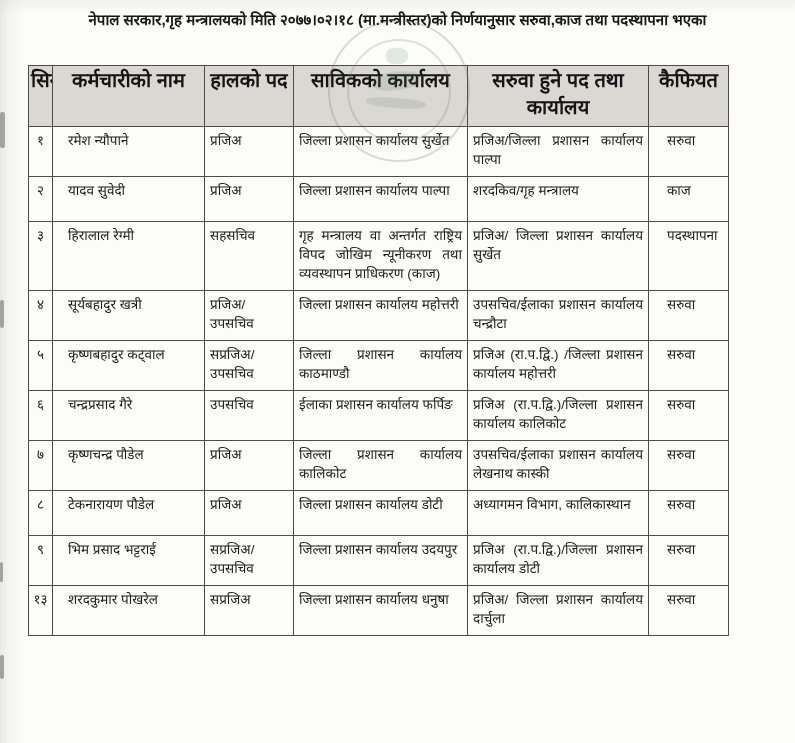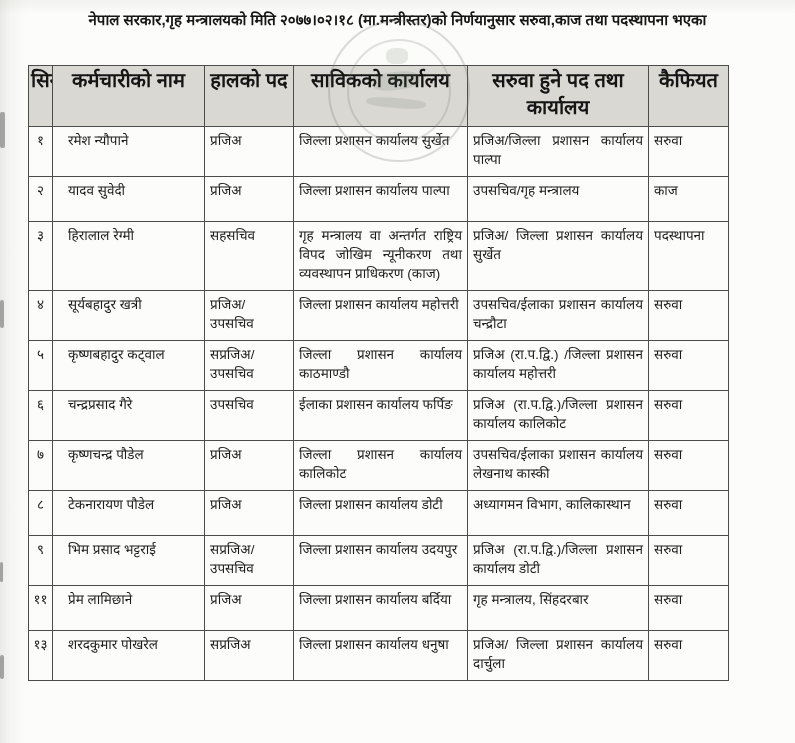--- a/index.html
+++ b/index.html
@@ -41,21 +41,21 @@
   }
   .doc-table td {
     font-size:13.5px; line-height:19px;
     padding:4px 5px 7px;
     color:#1c1c1c;
   }
   .doc-table tr { height:45px; }
   td.c-sn { text-align:center; padding-left:1px; padding-right:1px; }
   td.c-name { padding-left:15px; }
   td.c-former_office, td.c-new_post_office { text-align:justify;margin-left:12px; }
-  td.c-remark { padding-left:5px; padding-right:2px; }
+  td.c-remark { padding-left:18px; padding-right:2px; }
 
   .stamp {
     position:absolute; left:328px; top:20px; width:142px; height:142px;
     z-index:3; pointer-events:none; opacity:.55;
   }
   .stamp .ring-outer {
     position:absolute; left:0; top:0; width:138px; height:138px;
     border:2px solid rgba(108,118,102,0.45); border-radius:50%;
   }
   .stamp .ring-inner {
@@ -126,21 +126,21 @@
           <td class="c-current_post">प्रजिअ</td>
           <td class="c-former_office">जिल्ला प्रशासन कार्यालय सुर्खेत</td>
           <td class="c-new_post_office">प्रजिअ/जिल्ला प्रशासन कार्यालय पाल्पा</td>
           <td class="c-remark">सरुवा</td>
         </tr>
         <tr>
           <td class="c-sn">२</td>
           <td class="c-name">यादव सुवेदी</td>
           <td class="c-current_post">प्रजिअ</td>
           <td class="c-former_office">जिल्ला प्रशासन कार्यालय पाल्पा</td>
-          <td class="c-new_post_office">उपसचिव/गृह मन्त्रालय</td>
+          <td class="c-new_post_office">शरदकिव/गृह मन्त्रालय</td>
           <td class="c-remark">काज</td>
         </tr>
         <tr>
           <td class="c-sn">३</td>
           <td class="c-name">हिरालाल रेग्मी</td>
           <td class="c-current_post">सहसचिव</td>
           <td class="c-former_office">गृह मन्त्रालय वा अन्तर्गत राष्ट्रिय विपद जोखिम न्यूनीकरण तथा व्यवस्थापन प्राधिकरण (काज)</td>
           <td class="c-new_post_office">प्रजिअ/ जिल्ला प्रशासन कार्यालय सुर्खेत</td>
           <td class="c-remark">पदस्थापना</td>
         </tr>
@@ -186,28 +186,20 @@
         </tr>
         <tr>
           <td class="c-sn">९</td>
           <td class="c-name">भिम प्रसाद भट्टराई</td>
           <td class="c-current_post">सप्रजिअ/ उपसचिव</td>
           <td class="c-former_office">जिल्ला प्रशासन कार्यालय उदयपुर</td>
           <td class="c-new_post_office">प्रजिअ (रा.प.द्वि.)/जिल्ला प्रशासन कार्यालय डोटी</td>
           <td class="c-remark">सरुवा</td>
         </tr>
         <tr>
-          <td class="c-sn">११</td>
-          <td class="c-name">प्रेम लामिछाने</td>
-          <td class="c-current_post">प्रजिअ</td>
-          <td class="c-former_office">जिल्ला प्रशासन कार्यालय बर्दिया</td>
-          <td class="c-new_post_office">गृह मन्त्रालय, सिंहदरबार</td>
-          <td class="c-remark">सरुवा</td>
-        </tr>
-        <tr>
           <td class="c-sn">१३</td>
           <td class="c-name">शरदकुमार पोखरेल</td>
           <td class="c-current_post">सप्रजिअ</td>
           <td class="c-former_office">जिल्ला प्रशासन कार्यालय धनुषा</td>
           <td class="c-new_post_office">प्रजिअ/ जिल्ला प्रशासन कार्यालय दार्चुला</td>
           <td class="c-remark">सरुवा</td>
         </tr>
       </tbody>
   </table>
 

